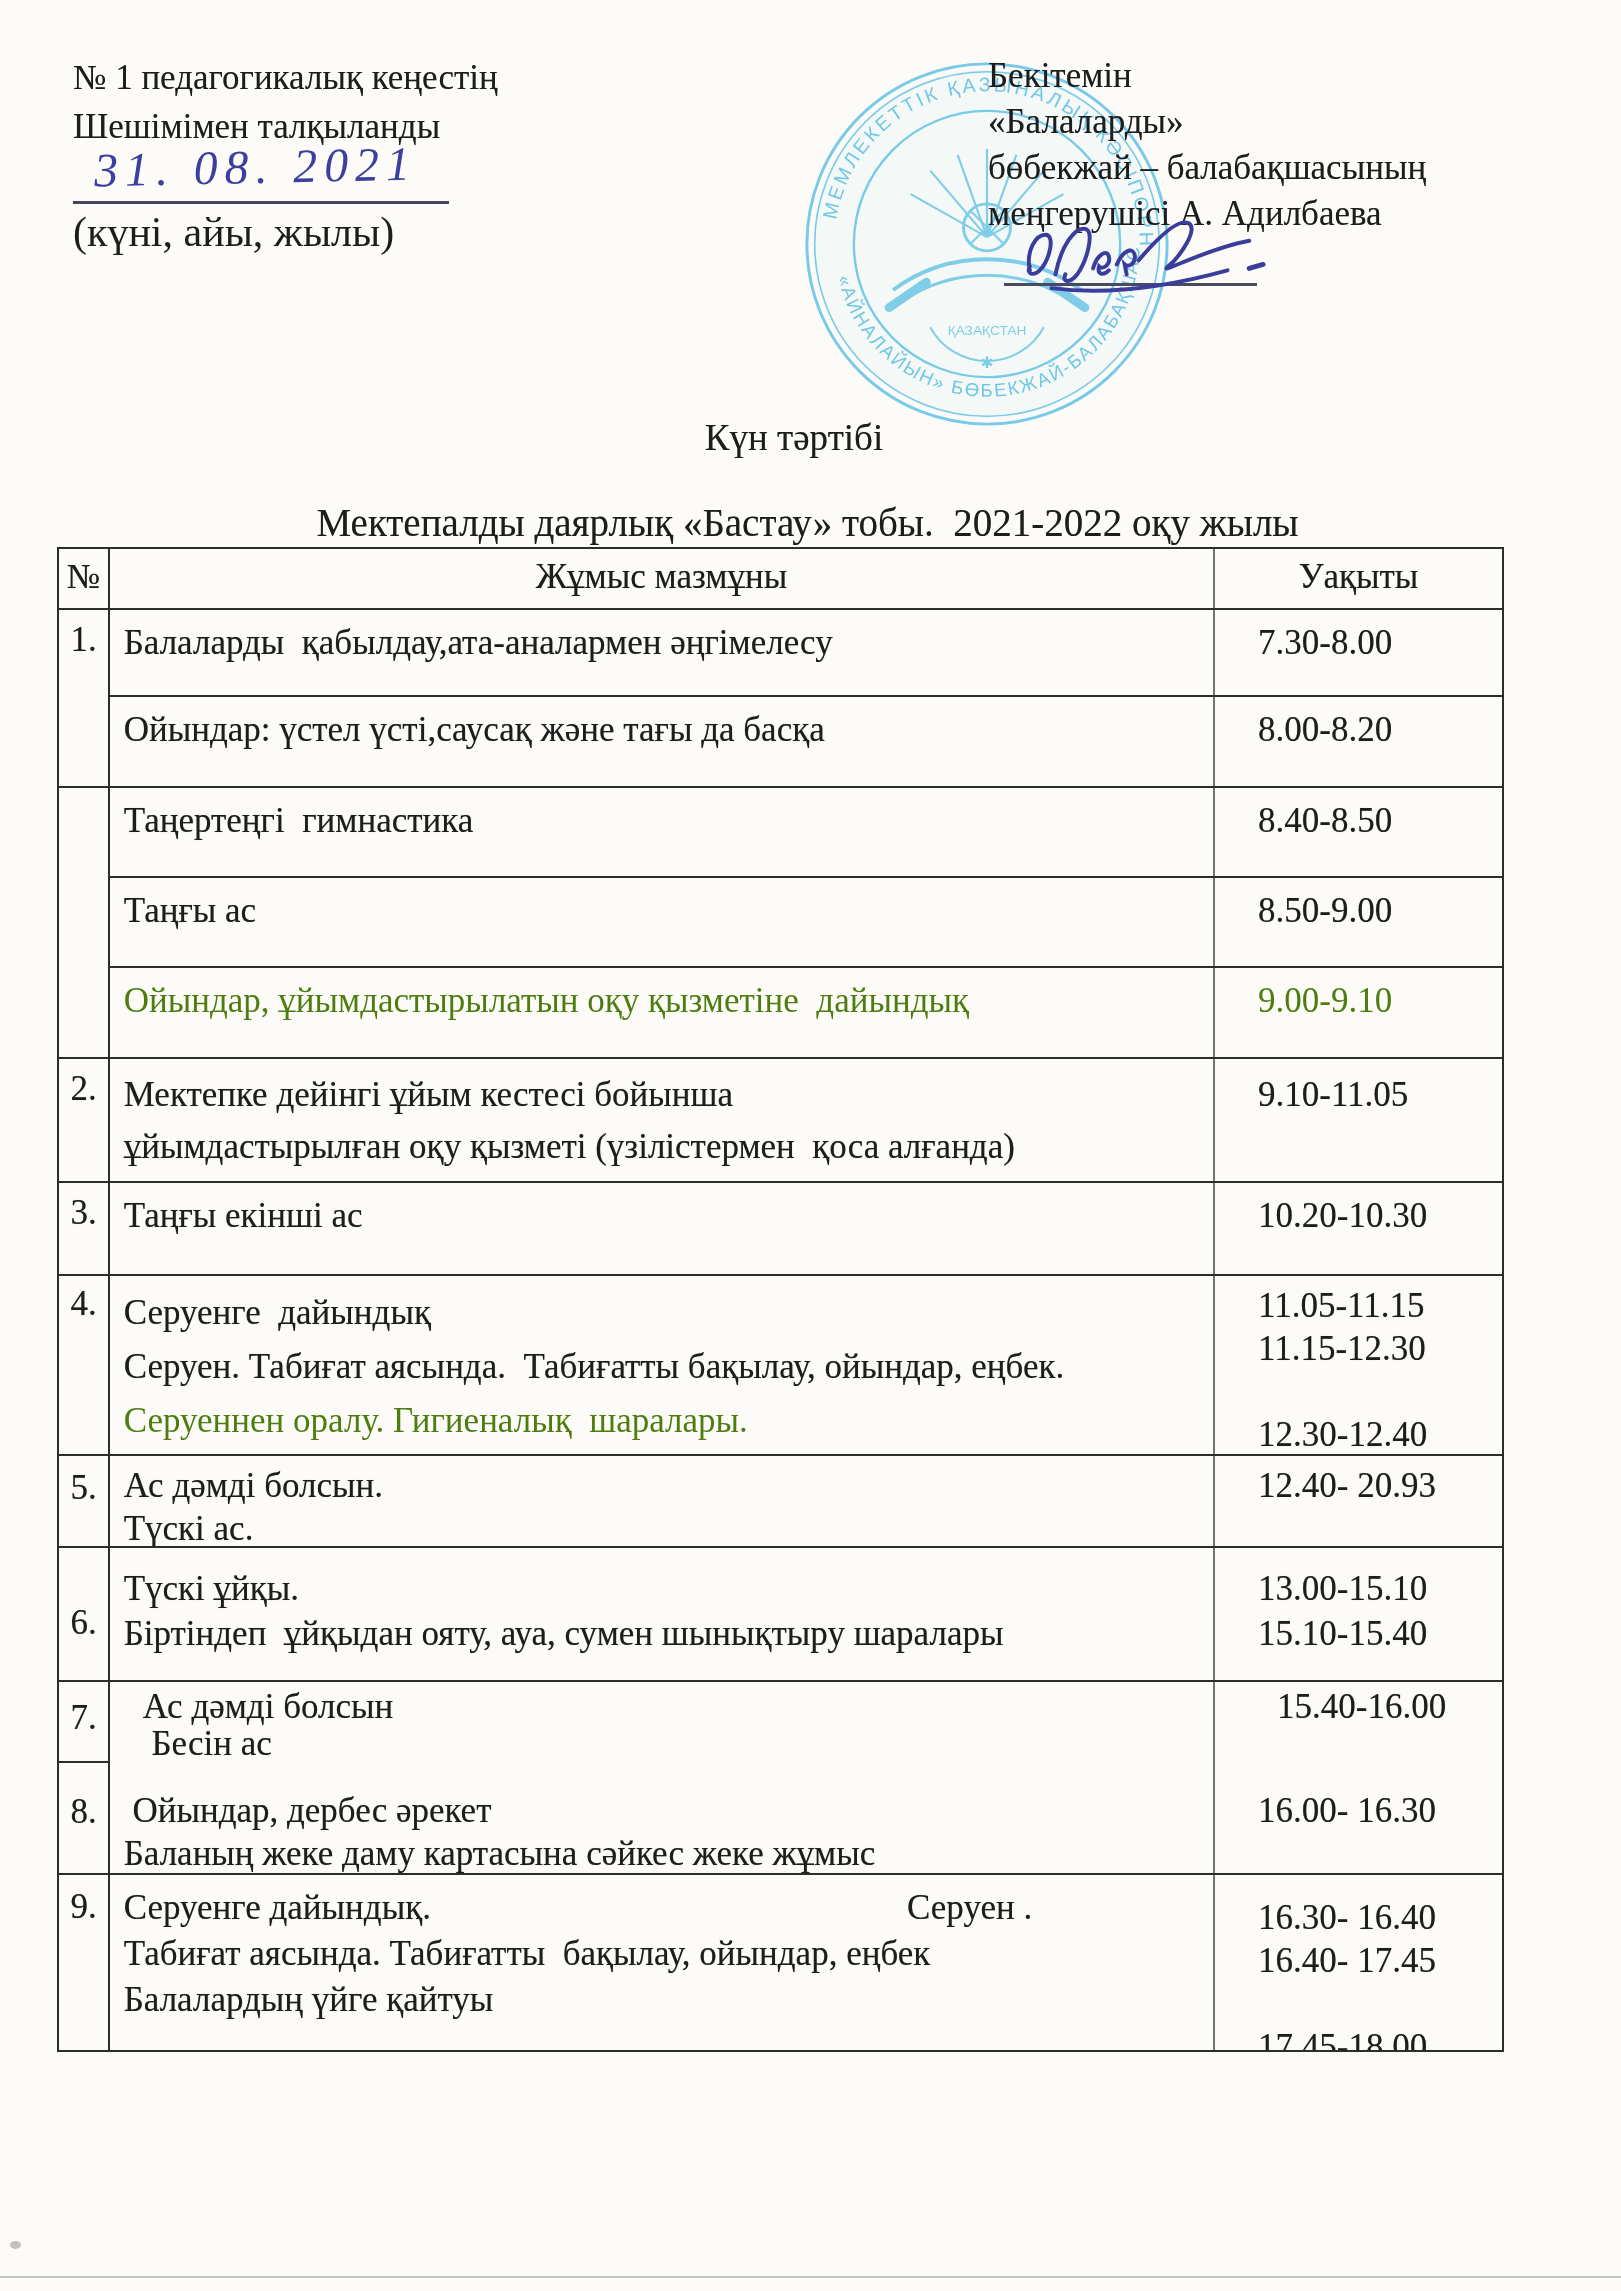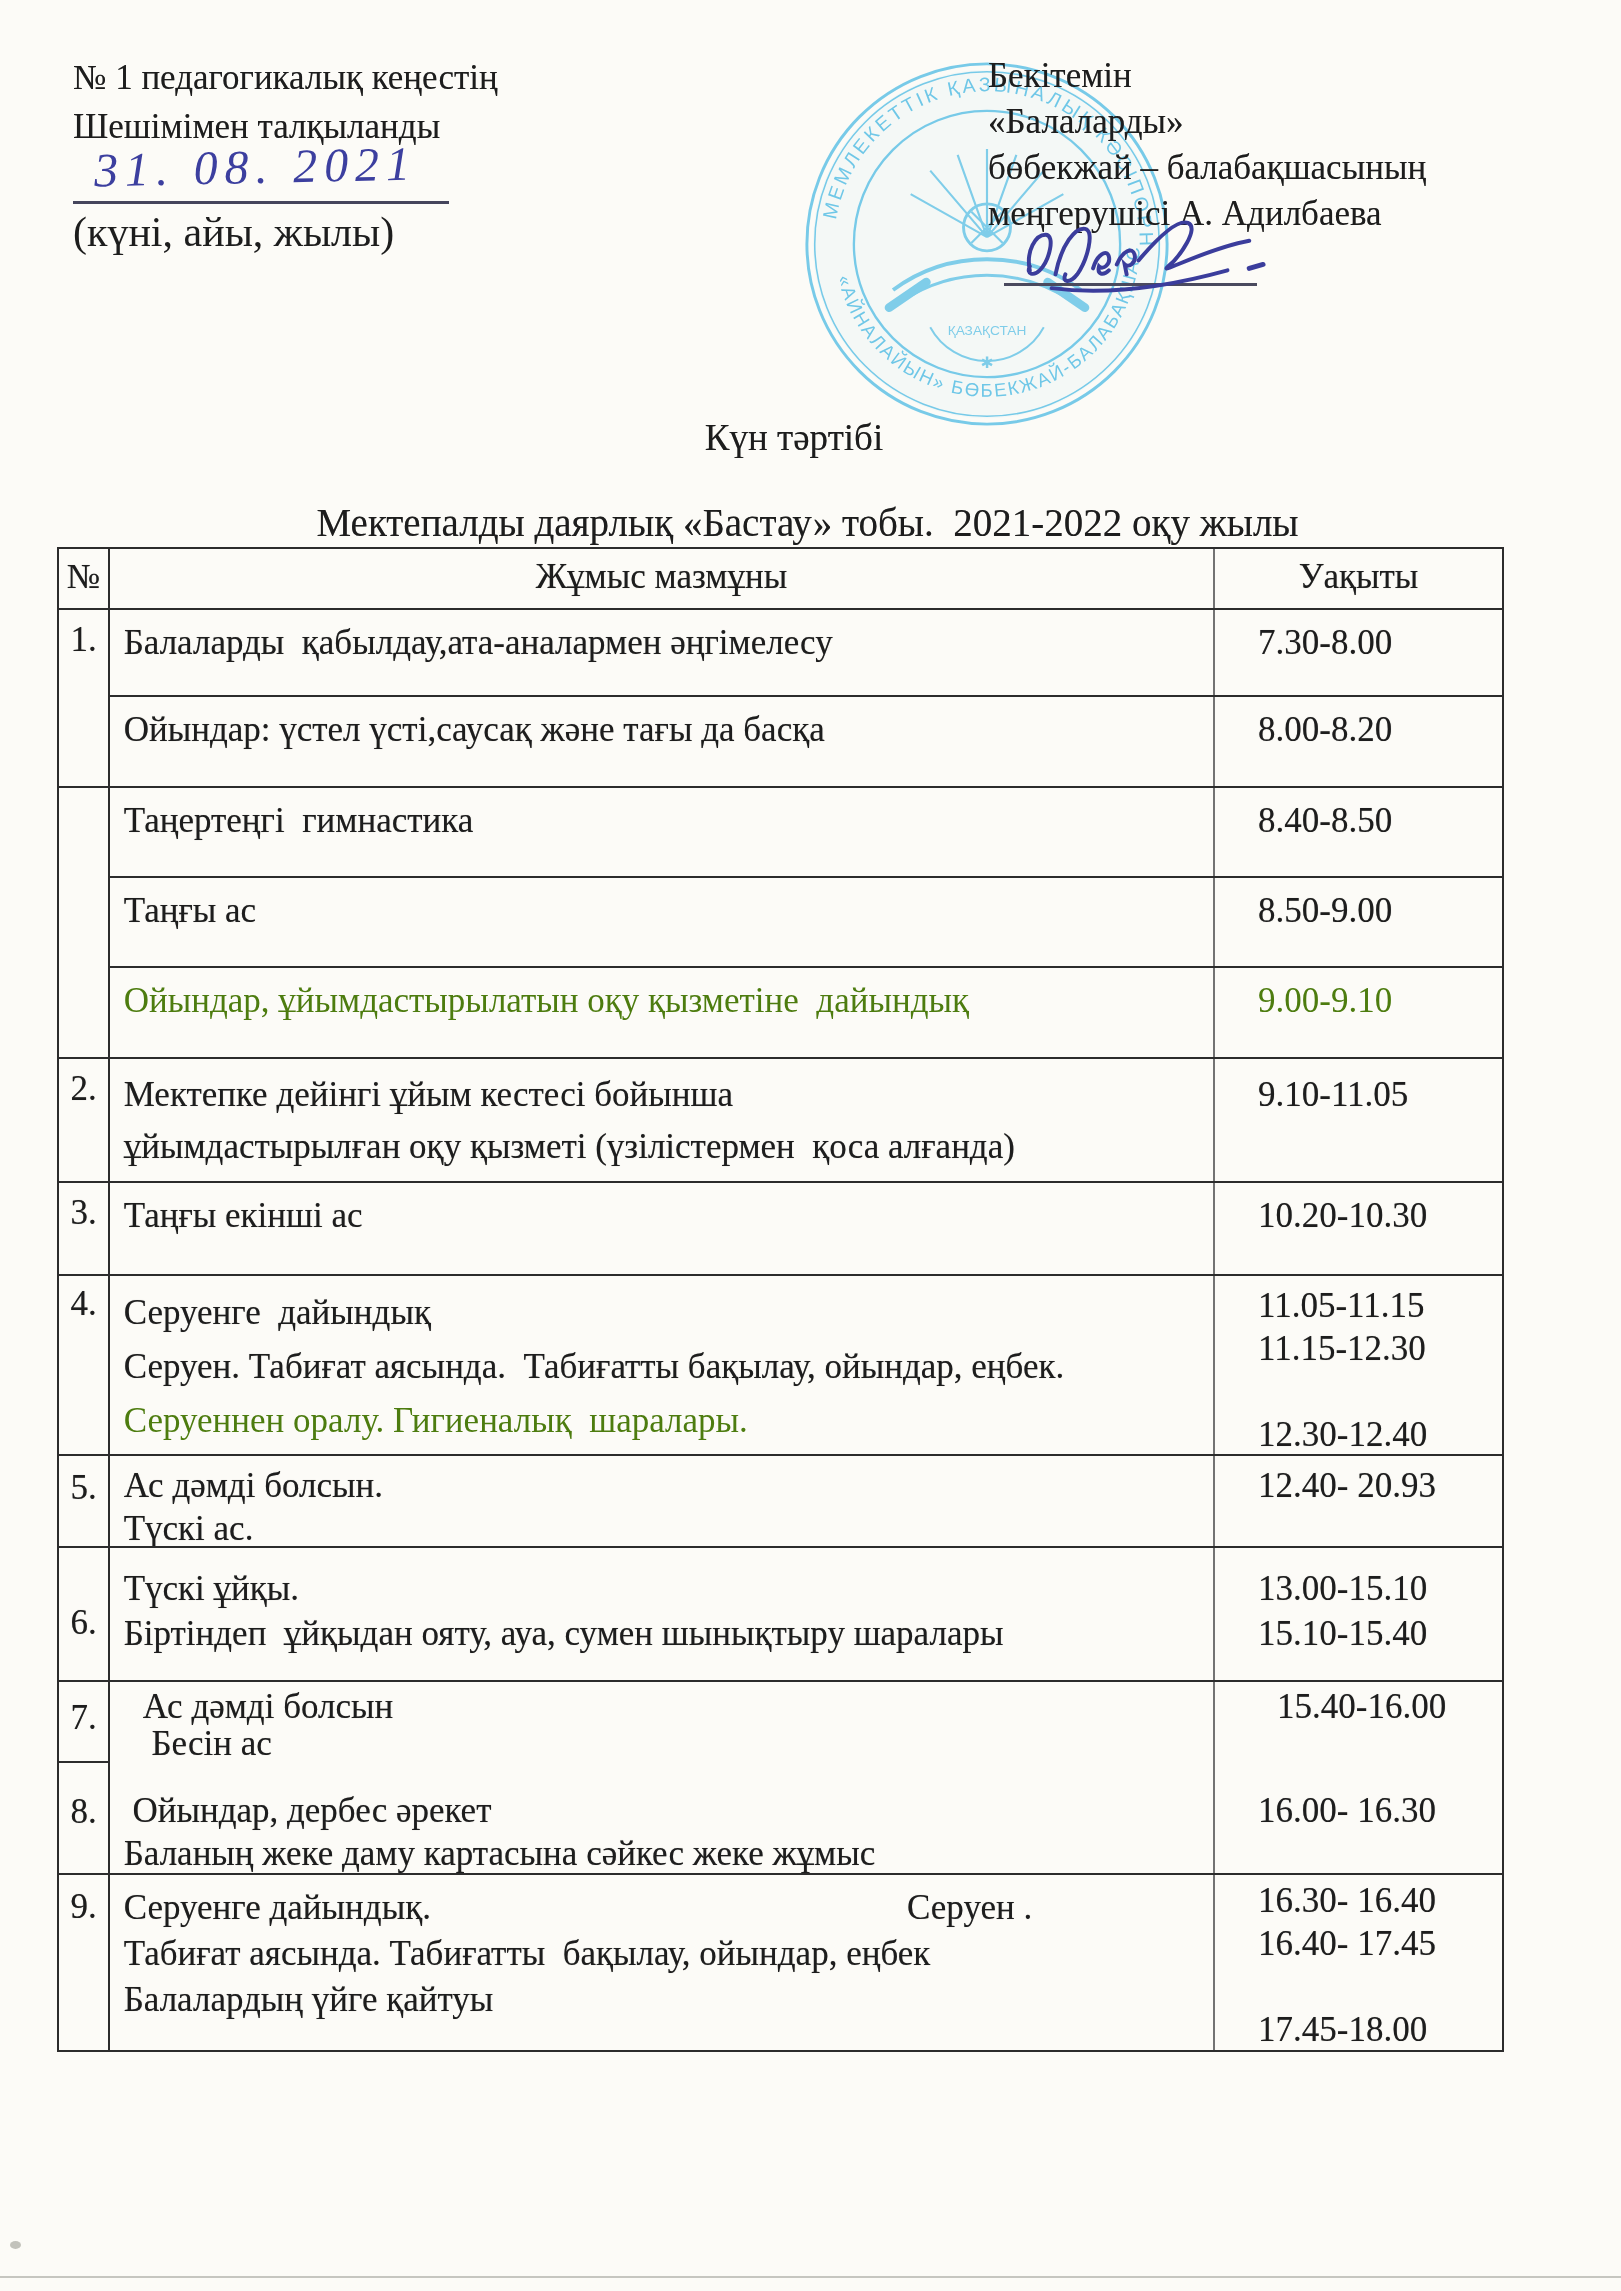--- a/index.html
+++ b/index.html
@@ -77,21 +77,21 @@
   .b6 .ln { line-height: 43px; min-height: 43px; } .b6 .content,.b6 .time { padding-top: 7.8px; } .b6 .numcol { padding-top: 11.8px; }
   .b7 .content,.b7 .time { padding-top: 17.6px; } .b7 .numcol { padding-top: 55px; }
   .b8 .numcol { padding: 0; display: flex; flex-direction: column; }
   .numcell { text-align: center; }
   .numcell.first  { height: 81px; border-bottom: 2px solid #2c2c2c; padding-top: 15.7px; }
   .numcell.second { flex: 1; padding-top: 29px; }
   .srow.tight .content,.srow.tight .time { padding-top: 5.9px; }
   .srow.tight .ln { line-height: 37px; min-height: 37px; margin-left: 19px; }
   .srow.pt .content,.srow.pt .time { padding-top: 25.5px; }
   .srow.pt .ln { line-height: 43px; min-height: 43px; }
-  .b9 .time { padding-top: 4px; } .b9 .time .ln { line-height: 43px; min-height: 43px; }
+  .b9 .time { padding-top: 21px; } .b9 .time .ln { line-height: 43px; min-height: 43px; }
   .b9 .content .ln { line-height: 46px; min-height: 46px; }
   .b9 .numcol { padding-top: 11.8px; }
 
   .faded { color: #4d7c0f; filter: blur(0.6px); text-shadow: none; }
 
   .split-ln { display: flex; justify-content: space-between; padding-right: 169px; }
 
   
   .bottom-edge { position: absolute; left: 0; top: 2276px; width: 100%; height: 2px; background: #c6c6c0; }
   .corner-dot  { position: absolute; left: 9.8px; top: 2241px; width: 10.8px; height: 7.8px; background: #c2c2bb; border-radius: 50%; }

